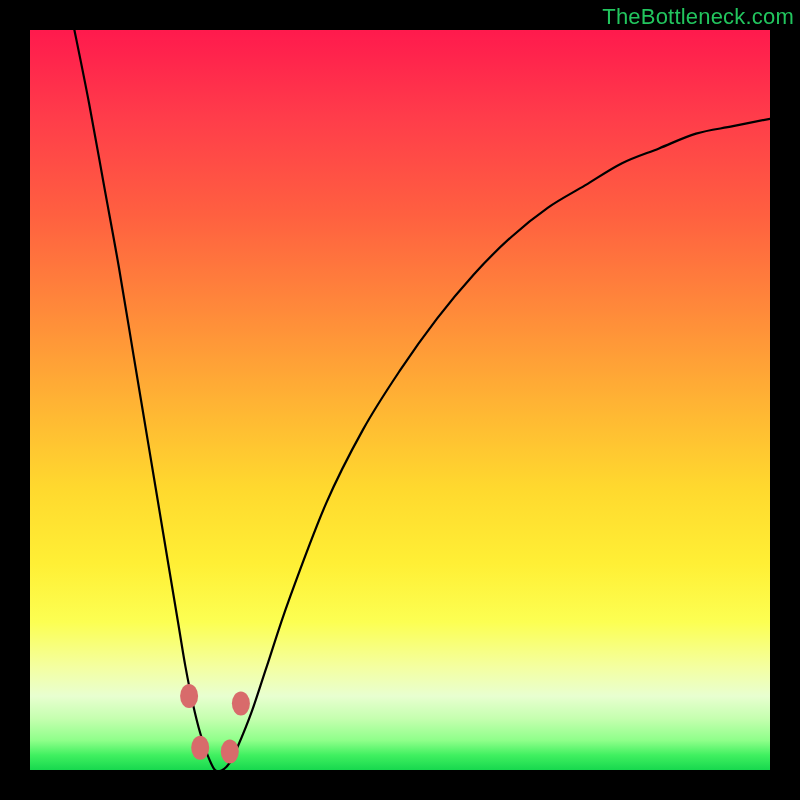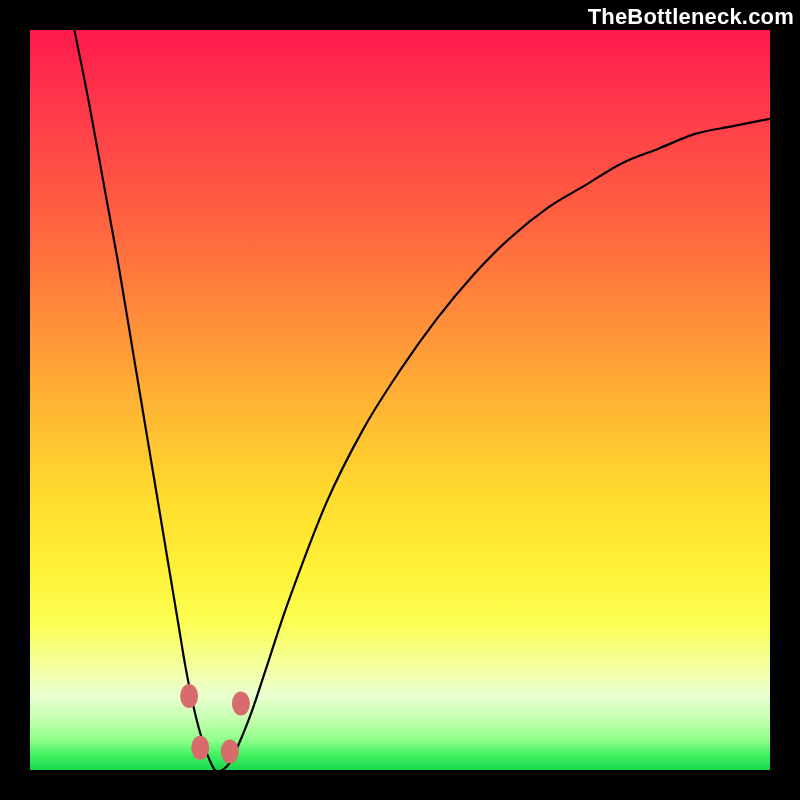--- a/index.html
+++ b/index.html
@@ -60,23 +60,23 @@
   .curve-path {
     fill: none;
     stroke: #000;
     stroke-width: 2.2;
     stroke-linecap: round;
   }
   .watermark {
     position: absolute;
     top: 4px;
     right: 6px;
-    color: #ffffff;
+    color: #22c55e;
     font-size: 22px;
-    font-weight: 700;
+    font-weight: 400;
     letter-spacing: 0.2px;
     z-index: 5;
     user-select: none;
   }
 </style>
 </head>
 <body>
 
 <div class="stage">
 

